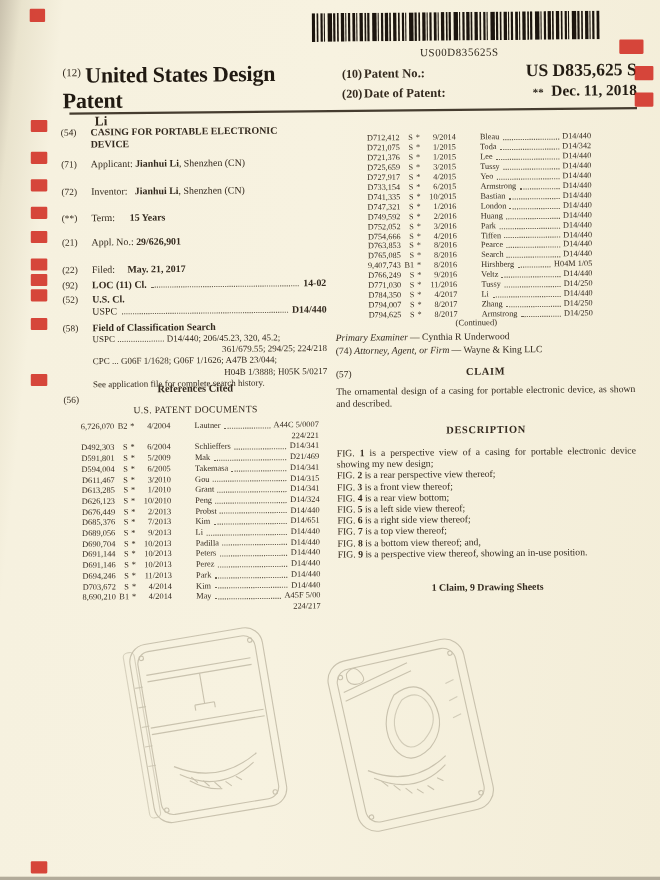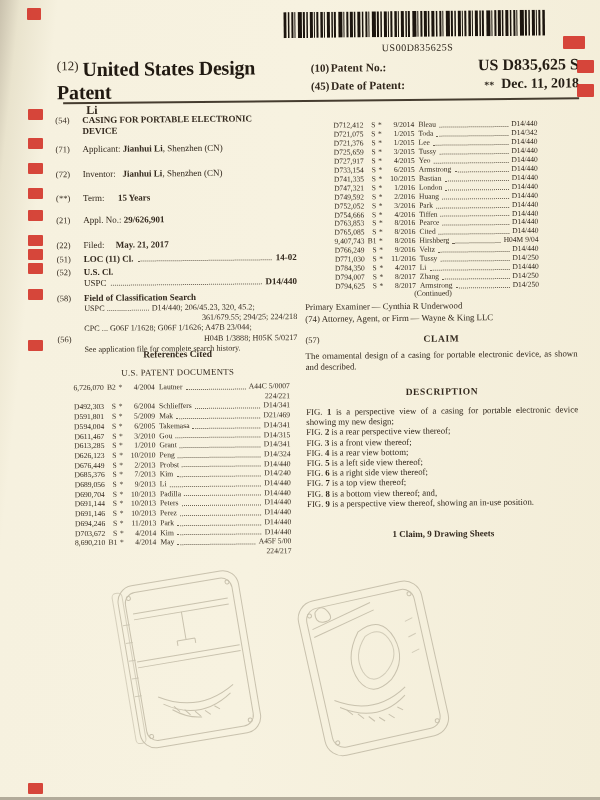--- a/index.html
+++ b/index.html
@@ -6,21 +6,21 @@
   body{font-family:"Liberation Serif",serif;color:#33291e;background:#f5efdc;position:relative;}
   .page{position:absolute;inset:0;
     background:linear-gradient(96deg,#c9c1ad 0px,#e9e3cd 20px,#f6f1df 58px,#f7f2e0 45%,#f3edd8 100%);}
   .page-bottom-edge{position:absolute;left:0;right:0;bottom:0;height:3px;background:#b2ab9a;}
   .tilt{position:absolute;inset:0;transform:rotate(-0.55deg);transform-origin:300px 400px;}
 
   
   .barcode-wrap{position:absolute;left:287px;top:12px;width:268px;}
   .barcode-label{text-align:center;font-size:10px;letter-spacing:.5px;color:#2e261c;margin-top:1px;}
   .hdr-left{position:absolute;left:60px;top:56px;width:250px;}
-  .hdr-inid{font-size:13px;vertical-align:6px;}
+  .hdr-inid{font-size:10px;vertical-align:6px;}
   .hdr-title{font-size:20px;font-weight:bold;letter-spacing:-0.2px;color:#211a12;}
   .hdr-author{font-size:12px;font-weight:bold;margin-left:29px;margin-top:-1px;}
   .hdr-right{position:absolute;left:314px;top:58px;width:268px;}
   .hr-row{display:flex;align-items:baseline;margin-bottom:2px;}
   .hr-inid{font-size:11px;width:20px;flex:none;font-weight:bold;}
   .hr-lab{font-size:11.5px;font-weight:bold;width:102px;flex:none;}
   .hr-val{flex:1;text-align:right;font-weight:bold;font-size:16px;color:#241d14;white-space:nowrap;}
   .hr-val2{flex:1;text-align:right;font-weight:bold;font-size:14px;color:#241d14;white-space:nowrap;}
   .hr-stars{font-size:10px;font-weight:bold;margin-right:7px;}
   .rule{position:absolute;left:66px;top:100px;width:516px;height:2px;background:#453c2f;}
@@ -36,33 +36,33 @@
   .small{font-size:8.2px;line-height:10.2px;white-space:nowrap;}
   .tr{text-align:right;}
   .refs-title{position:absolute;top:240px;left:0;width:240px;text-align:center;font-weight:bold;font-size:9.5px;}
   .refs-sub{position:absolute;top:258px;left:0;width:240px;text-align:center;font-size:8.8px;letter-spacing:.3px;}
   #refs-left{position:absolute;top:273px;left:6px;width:226px;font-size:7.6px;line-height:9.7px;}
 
   .ref-row{display:flex;white-space:nowrap;}
   .r-num{width:40px;text-align:right;flex:none;}
   .r-kind{width:12px;text-align:right;flex:none;}
   .r-star{width:9px;text-align:center;flex:none;}
-  .r-date{width:30px;text-align:right;flex:none;margin-right:4px;}
+  .r-date{width:30px;text-align:right;flex:none;margin-right:22px;}
   .r-name{flex:none;}
   .r-lead{flex:1;border-bottom:1px dotted #6a6152;margin:0 3px 2px 3px;min-width:6px;}
   .r-cls{flex:none;}
   .ref-sub{text-align:right;}
 
   
   .col-right{position:absolute;left:306px;top:112px;width:278px;font-size:8.8px;}
   #refs-right{position:absolute;top:10px;left:22px;width:212px;font-size:7.5px;line-height:8.95px;}
   #refs-right .r-num{width:38px;}
   .continued{position:absolute;top:178px;left:22px;width:212px;text-align:center;font-size:7.8px;}
   .examiner{position:absolute;top:190px;left:0;width:272px;line-height:11.5px;}
-  .ital{}
+  .ital{font-style:italic;}
   .claim-blk{position:absolute;top:223px;left:0;width:272px;}
   .sec-head-row{display:flex;}
   .sec-code{width:34px;flex:none;font-size:8.5px;}
   .sec-title{flex:1;text-align:center;font-weight:bold;font-size:9.5px;letter-spacing:.6px;margin-right:34px;}
   .claim-text{margin-top:6px;text-align:justify;line-height:10.6px;}
   .desc-head{position:absolute;top:276px;left:0;width:272px;text-align:center;font-weight:bold;font-size:9.5px;letter-spacing:.6px;}
   #fig-lines{position:absolute;top:295px;left:0;width:272px;line-height:10.2px;}
   .fig-line{text-align:justify;}
   .fig-num{font-weight:bold;}
   .sheets{position:absolute;top:418px;left:0;width:272px;text-align:center;font-weight:bold;font-size:9px;}
@@ -164,21 +164,21 @@
       <div class="hdr-author">Li</div>
     </div>
 
     <div class="hdr-right">
       <div class="hr-row">
         <span class="hr-inid">(10)</span>
         <span class="hr-lab">Patent No.:</span>
         <span class="hr-val">US D835,625 S</span>
       </div>
       <div class="hr-row">
-        <span class="hr-inid">(45)</span>
+        <span class="hr-inid">(20)</span>
         <span class="hr-lab">Date of Patent:</span>
         <span class="hr-val2"><span class="hr-stars">**</span><span>Dec. 11, 2018</span></span>
       </div>
     </div>
     <div class="rule"></div>
 
     <div class="col-left">
 
       <div class="fld" style="top:5px">
         <span class="code">(54)</span>
@@ -204,21 +204,21 @@
         <span class="code">(21)</span>
         <span class="fbody"><span>Appl. No.:</span> <span class="b">29/626,901</span></span>
       </div>
 
       <div class="fld" style="top:130px">
         <span class="code">(22)</span>
         <span class="fbody"><span>Filed:</span>&nbsp;&nbsp;&nbsp;&nbsp; <span class="b">May. 21, 2017</span></span>
       </div>
 
       <div class="fld" style="top:144px">
-        <span class="code">(51)</span>
+        <span class="code">(92)</span>
         <span class="fbody leadline">
             <span class="b">LOC (11) Cl.</span>
             <span class="lead"></span>
             <span class="b">14-02</span>
           </span>
       </div>
 
       <div class="fld" style="top:157px">
         <span class="code">(52)</span>
         <span class="fbody">
@@ -236,21 +236,21 @@
         <span class="fbody">
           <span class="b">Field of Classification Search</span>
           <div class="small">USPC ..................... D14/440; 206/45.23, 320, 45.2;</div>
           <div class="small tr">361/679.55; 294/25; 224/218</div>
           <div class="small">CPC ... G06F 1/1628; G06F 1/1626; A47B 23/044;</div>
           <div class="small tr">H04B 1/3888; H05K 5/0217</div>
           <div class="small">See application file for complete search history.</div>
         </span>
       </div>
 
-      <div class="fld" style="top:224px;width:27px">
+      <div class="fld" style="top:248px;width:27px">
         <span class="code">(56)</span>
       </div>
       <div class="refs-title">References Cited</div>
       <div class="refs-sub">U.S. PATENT DOCUMENTS</div>
 
       <div id="refs-left">
           <div class="ref-row">
             <span class="r-num">6,726,070</span>
             <span class="r-kind">B2</span>
             <span class="r-star">*</span>
@@ -323,21 +323,21 @@
             <span class="r-lead"></span>
             <span class="r-cls">D14/440</span>
           </div>
           <div class="ref-row">
             <span class="r-num">D685,376</span>
             <span class="r-kind">S</span>
             <span class="r-star">*</span>
             <span class="r-date">7/2013</span>
             <span class="r-name">Kim</span>
             <span class="r-lead"></span>
-            <span class="r-cls">D14/240</span>
+            <span class="r-cls">D14/651</span>
           </div>
           <div class="ref-row">
             <span class="r-num">D689,056</span>
             <span class="r-kind">S</span>
             <span class="r-star">*</span>
             <span class="r-date">9/2013</span>
             <span class="r-name">Li</span>
             <span class="r-lead"></span>
             <span class="r-cls">D14/440</span>
           </div>
@@ -507,32 +507,32 @@
             <span class="r-date">8/2016</span>
             <span class="r-name">Pearce</span>
             <span class="r-lead"></span>
             <span class="r-cls">D14/440</span>
           </div>
           <div class="ref-row">
             <span class="r-num">D765,085</span>
             <span class="r-kind">S</span>
             <span class="r-star">*</span>
             <span class="r-date">8/2016</span>
-            <span class="r-name">Cited</span>
+            <span class="r-name">Search</span>
             <span class="r-lead"></span>
             <span class="r-cls">D14/440</span>
           </div>
           <div class="ref-row">
             <span class="r-num">9,407,743</span>
             <span class="r-kind">B1</span>
             <span class="r-star">*</span>
             <span class="r-date">8/2016</span>
             <span class="r-name">Hirshberg</span>
             <span class="r-lead"></span>
-            <span class="r-cls">H04M 9/04</span>
+            <span class="r-cls">H04M 1/05</span>
           </div>
           <div class="ref-row">
             <span class="r-num">D766,249</span>
             <span class="r-kind">S</span>
             <span class="r-star">*</span>
             <span class="r-date">9/2016</span>
             <span class="r-name">Veltz</span>
             <span class="r-lead"></span>
             <span class="r-cls">D14/440</span>
           </div>

